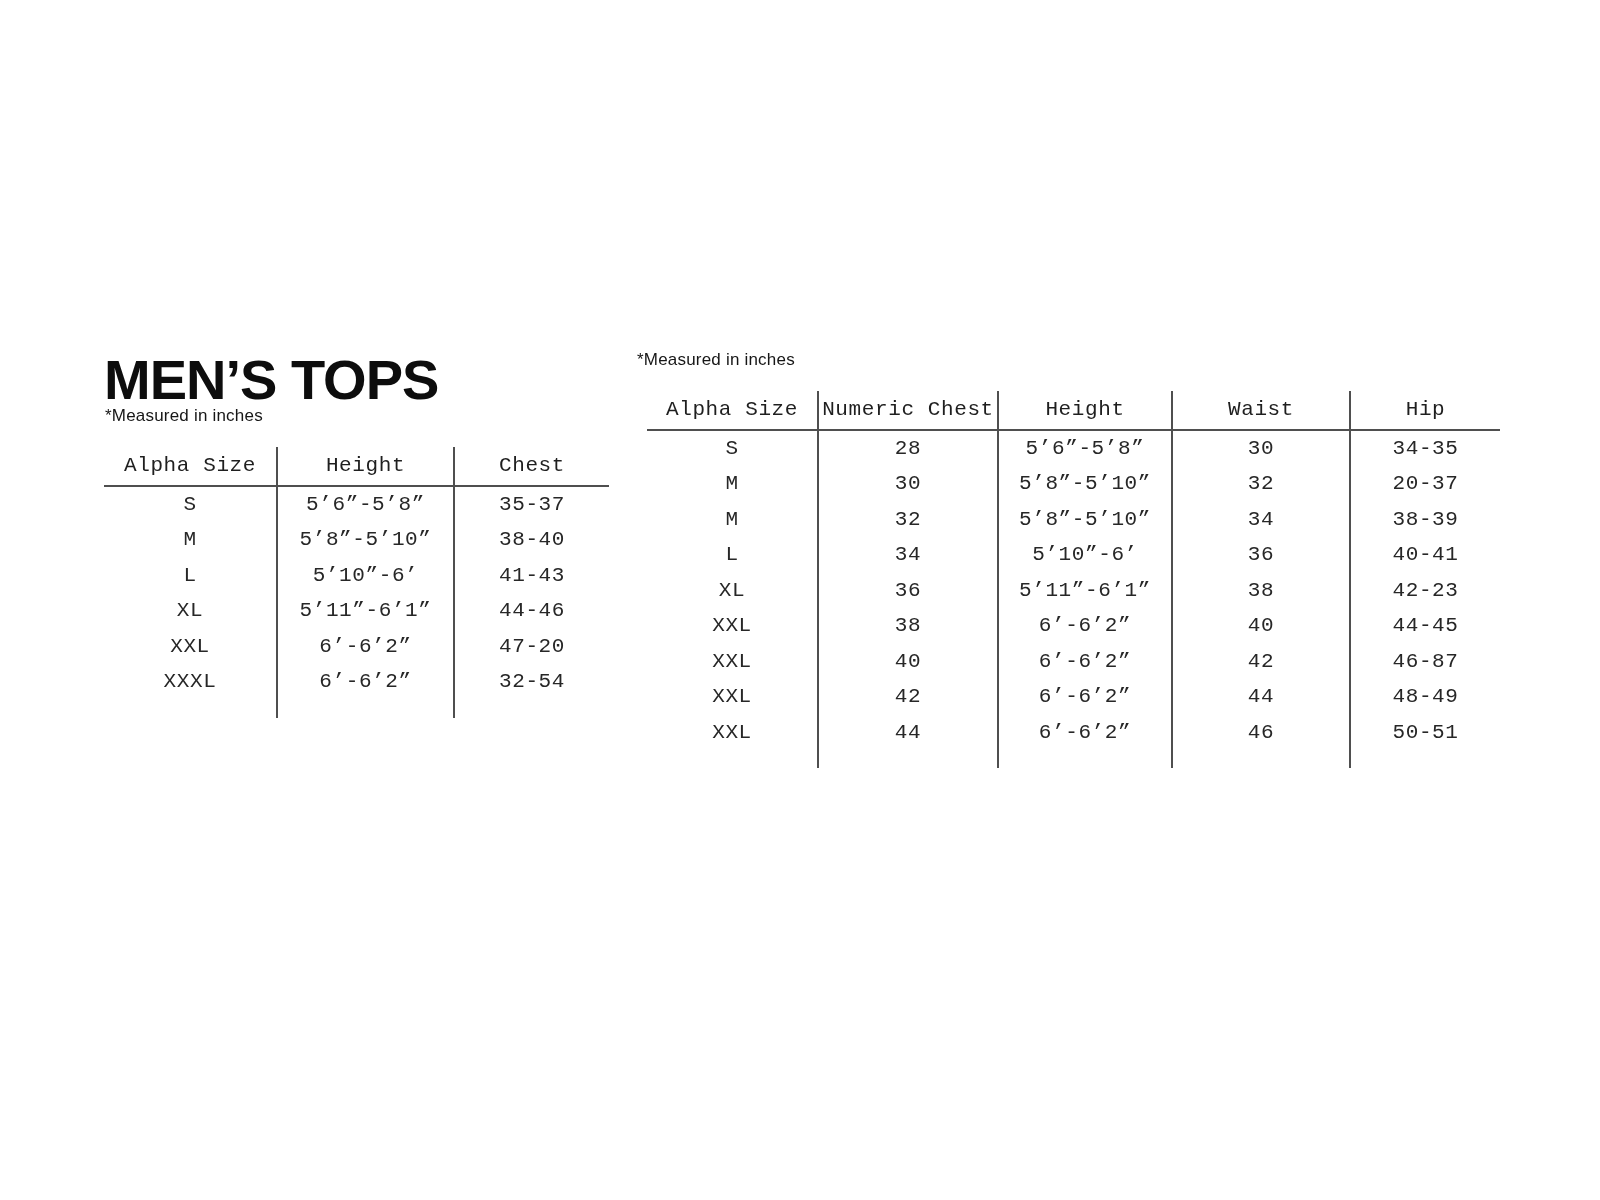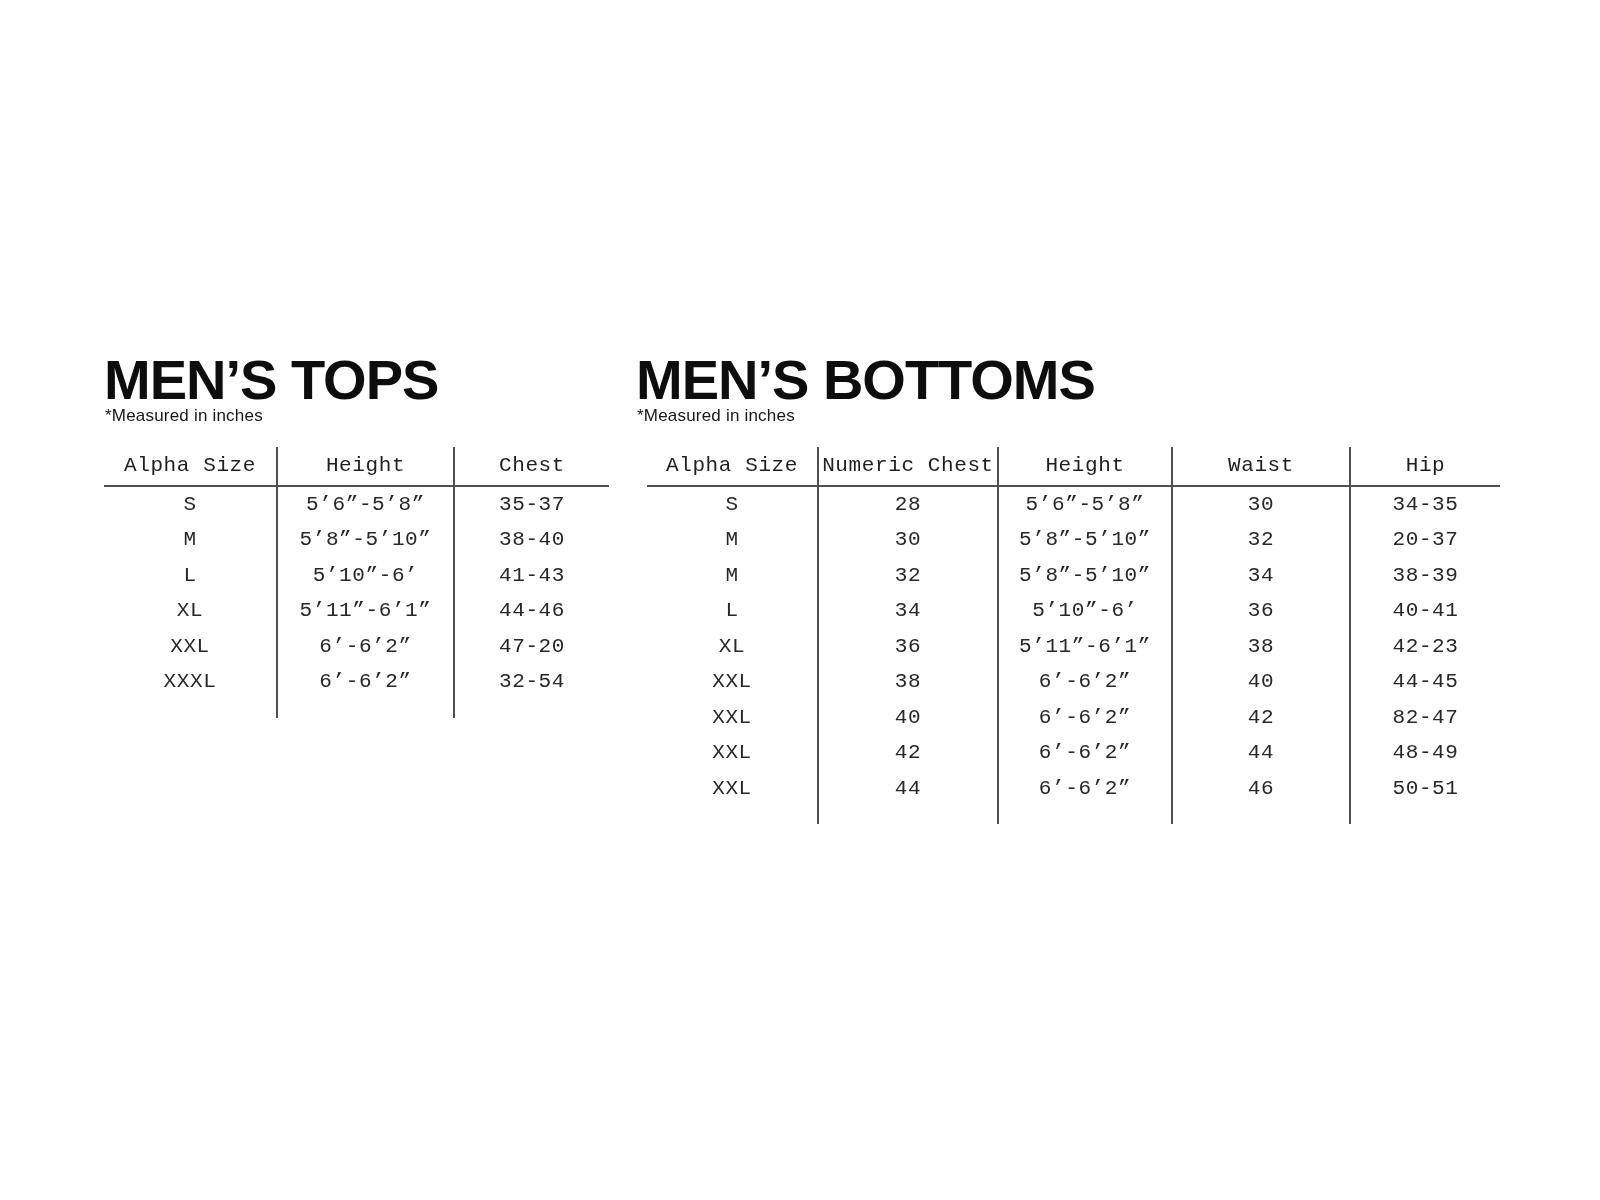--- a/index.html
+++ b/index.html
@@ -130,21 +130,20 @@
           <tr class="spacer">
             <td></td>
             <td></td>
             <td></td>
           </tr>
         </tbody>
     </table>
   </section>
 
   <section class="block bottoms">
-    <h1 class="title">MEN’S BOTTOMS</h1>
     <p class="note">*Measured in inches</p>
     <table class="size-table">
       <colgroup>
         <col style="width:171px">
           <col style="width:180px">
           <col style="width:174px">
           <col style="width:178px">
           <col style="width:150px">
       </colgroup>
       <thead>
@@ -197,21 +196,21 @@
             <td>38</td>
             <td>6’-6’2”</td>
             <td>40</td>
             <td>44-45</td>
           </tr>
           <tr>
             <td>XXL</td>
             <td>40</td>
             <td>6’-6’2”</td>
             <td>42</td>
-            <td>82-47</td>
+            <td>46-87</td>
           </tr>
           <tr>
             <td>XXL</td>
             <td>42</td>
             <td>6’-6’2”</td>
             <td>44</td>
             <td>48-49</td>
           </tr>
           <tr>
             <td>XXL</td>

